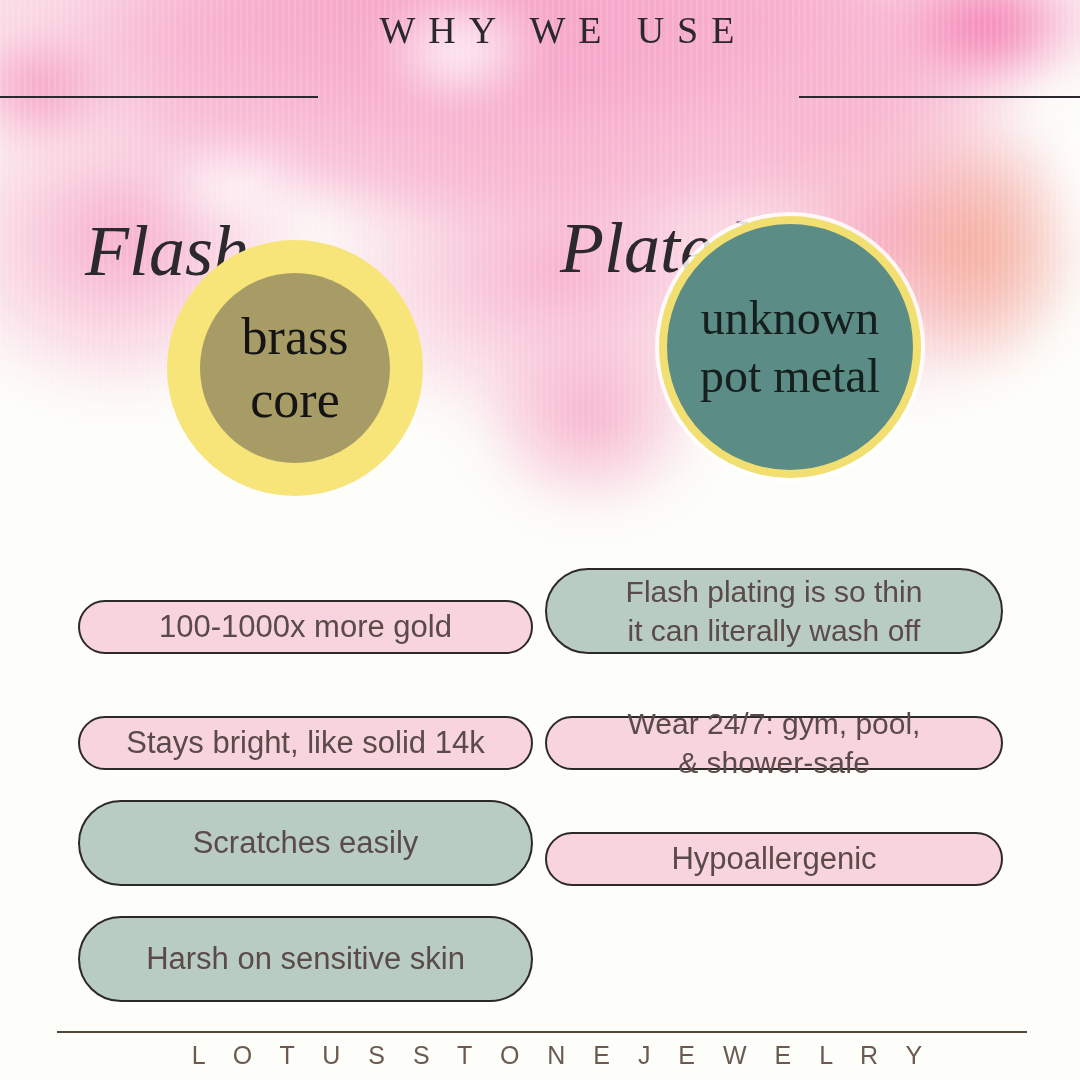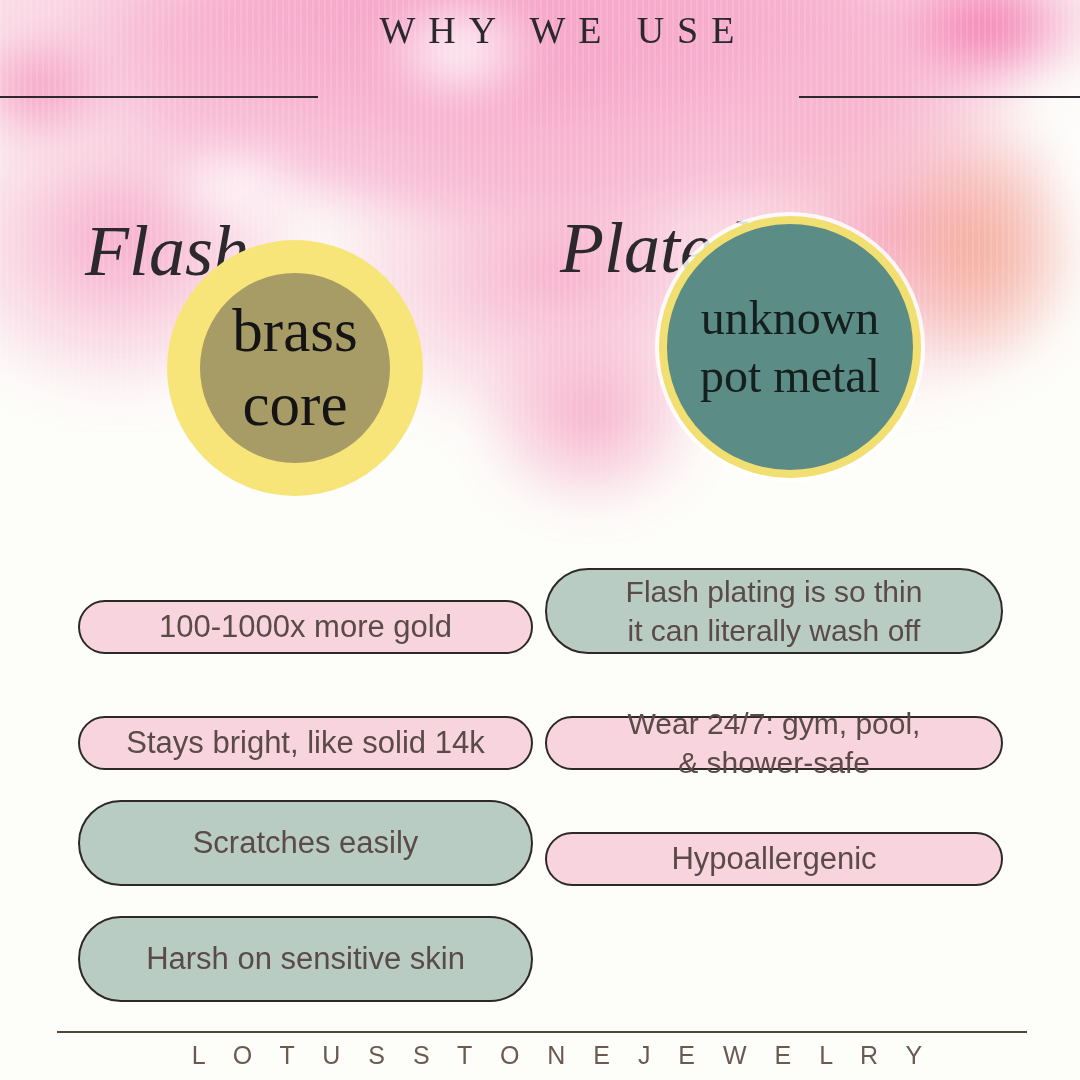--- a/index.html
+++ b/index.html
@@ -75,21 +75,21 @@
     width:256px; height:256px; border-radius:50%;
     background:var(--circle-yellow, #F7E57A);
     display:flex; align-items:center; justify-content:center;
   }
   .circle-filled-inner {
     width:190px; height:190px; border-radius:50%;
     background:var(--circle-olive, #A89C66);
     display:flex; align-items:center; justify-content:center;
     text-align:center; white-space:pre-line;
     font-family:"Liberation Serif", serif;
-    font-size:61px; line-height:1.22; color:#141414;
+    font-size:52px; line-height:1.22; color:#141414;
   }
   .circle-plated {
     position:absolute; left:659px; top:216px;
     width:246px; height:246px; border-radius:50%;
     background:var(--circle-teal, #5C8C86);
     border:8px solid var(--circle-ring, #F2DF72);
     box-shadow:0 0 0 4px rgba(255,255,255,0.85);
     display:flex; align-items:center; justify-content:center;
     text-align:center; white-space:pre-line;
     font-family:"Liberation Serif", serif;

